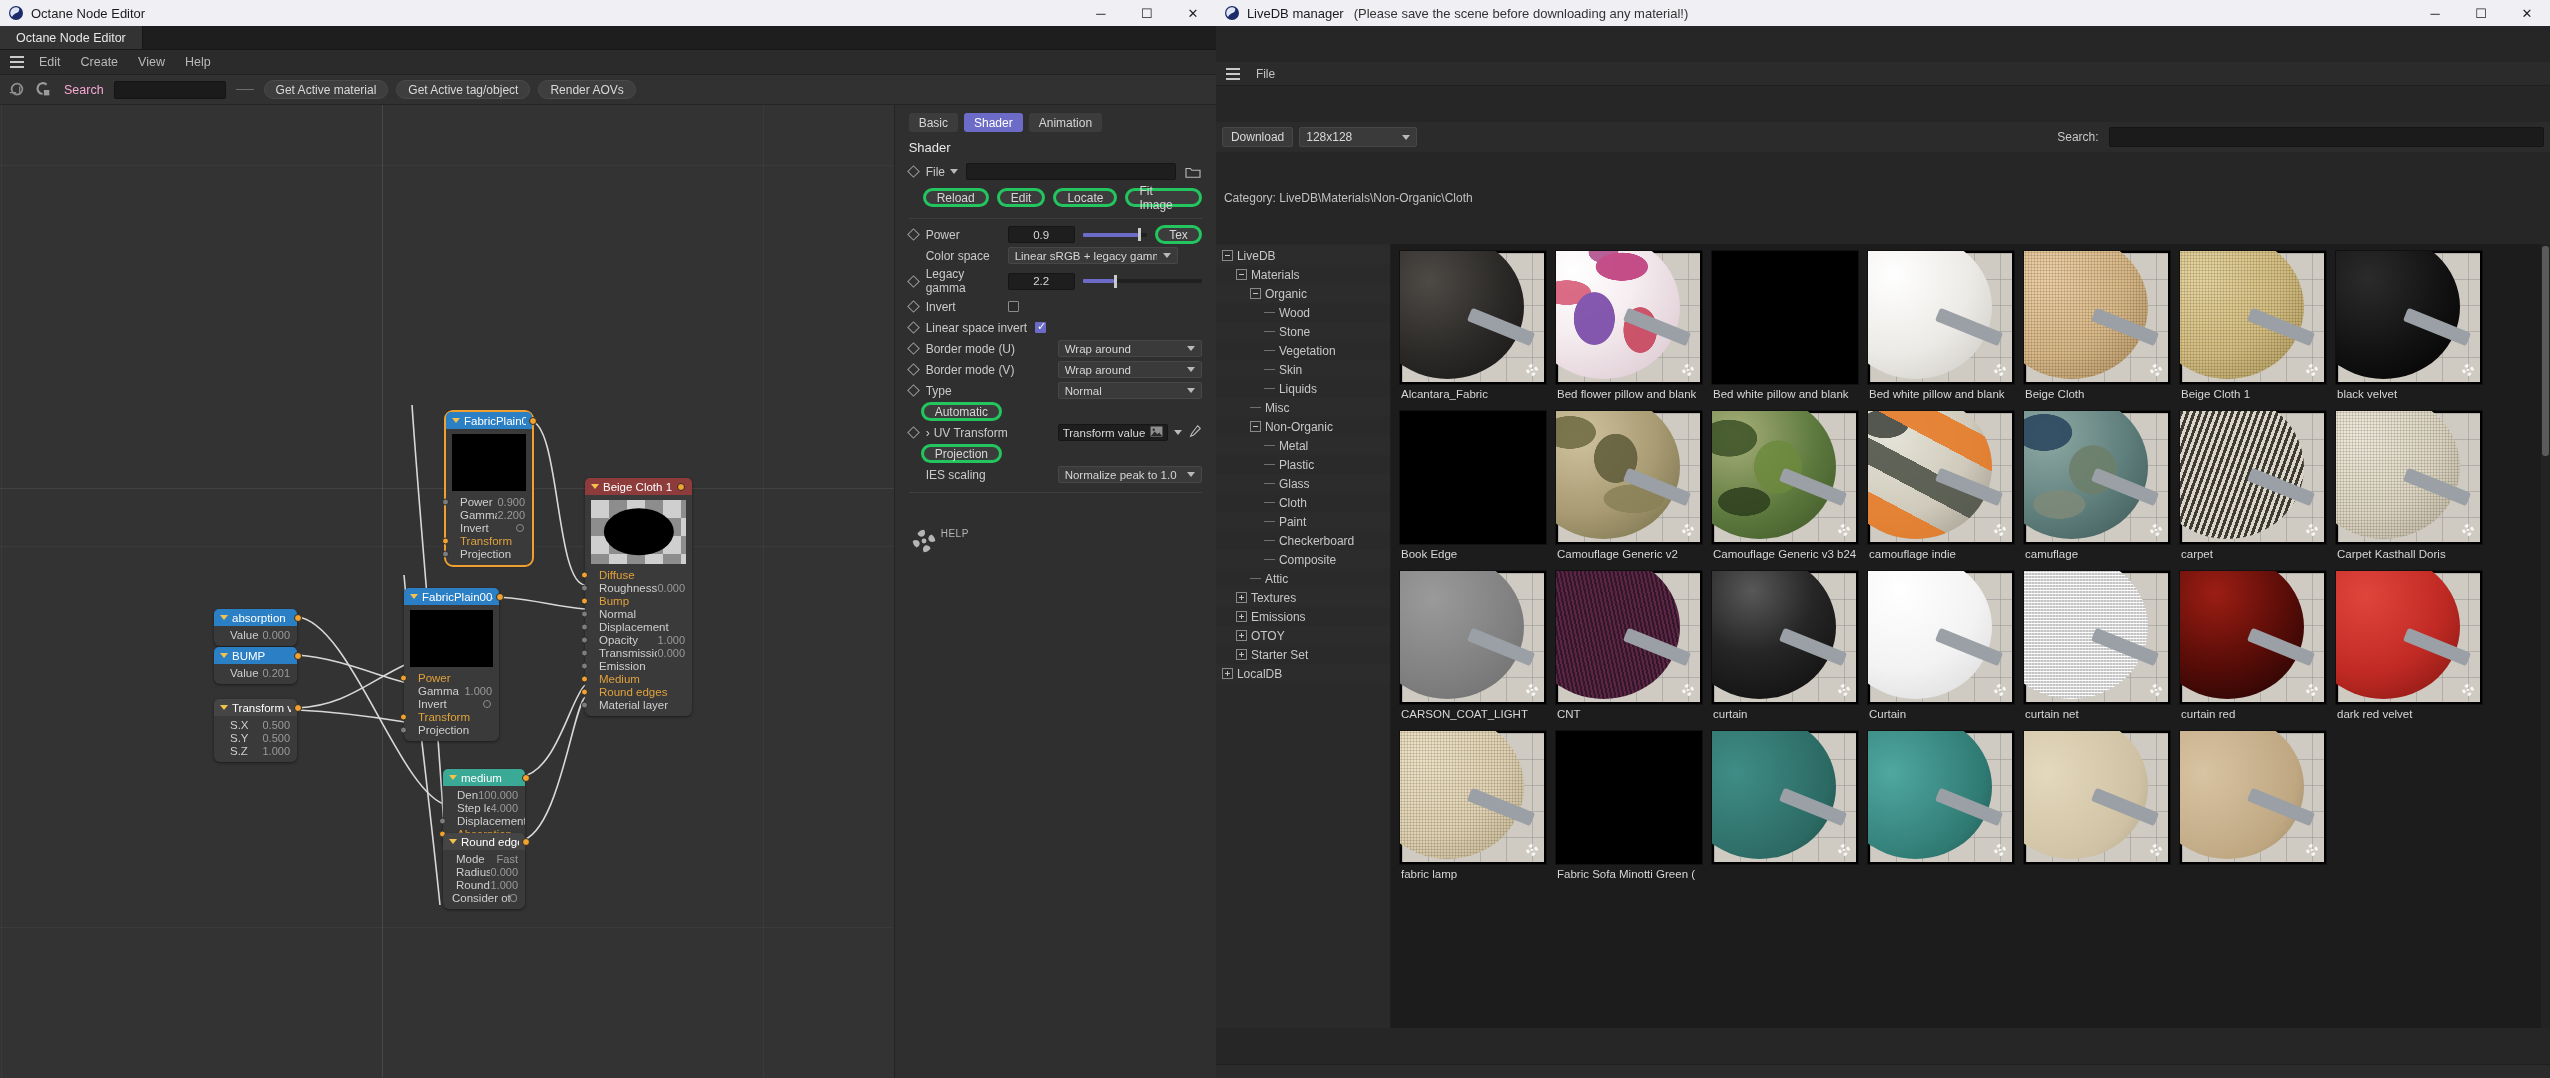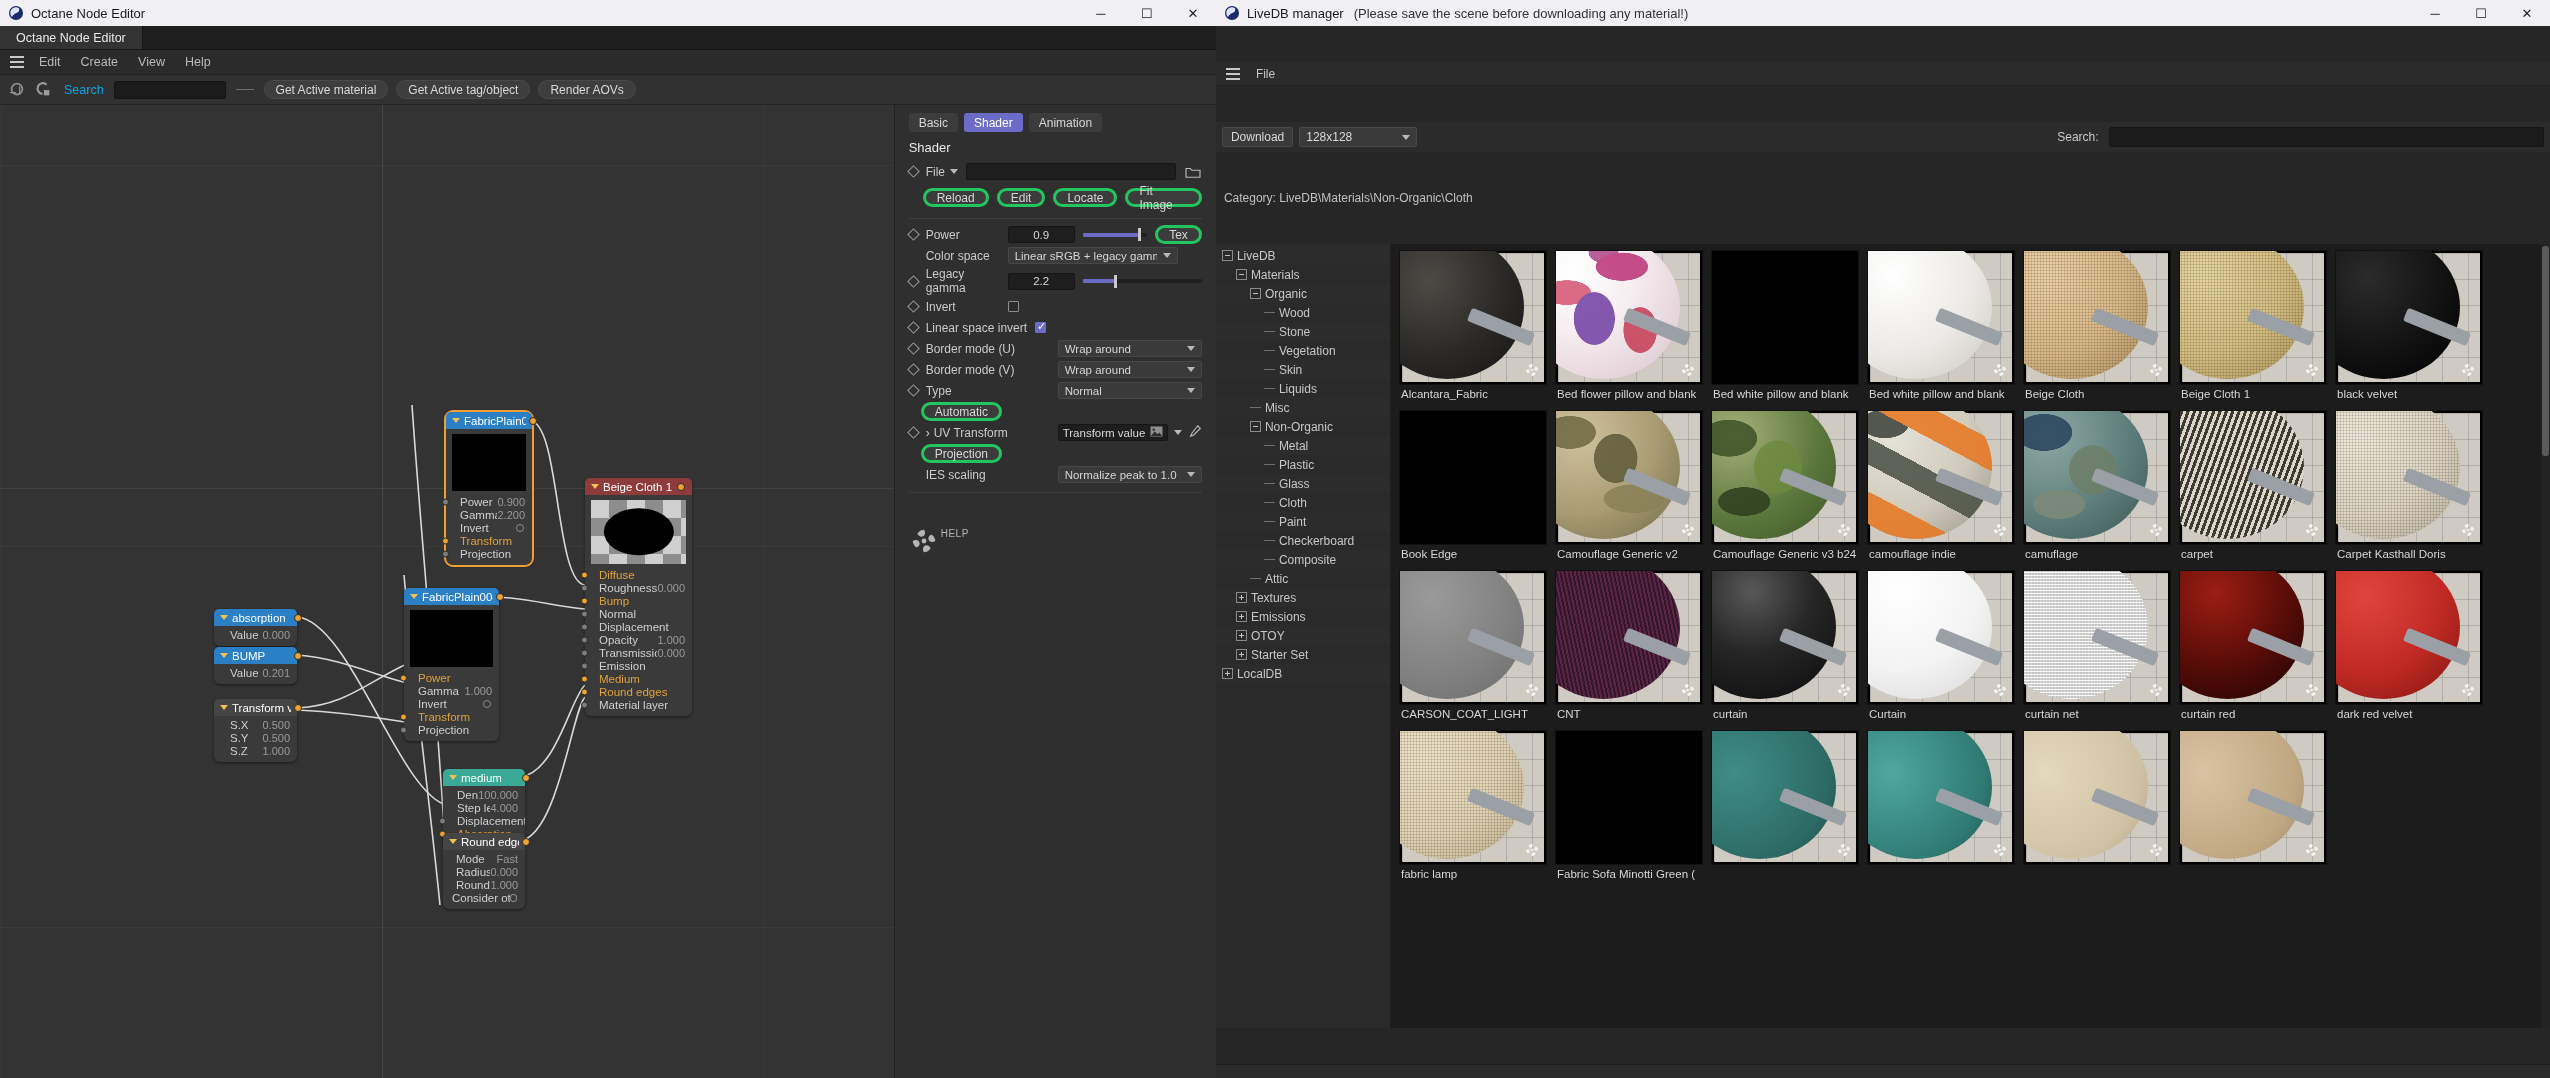--- a/index.html
+++ b/index.html
@@ -49,21 +49,21 @@
   .hamburger { width: 22px; height: 18px; display: flex; flex-direction: column;
     justify-content: center; gap: 3px; padding: 0 4px; }
   .hamburger i { display: block; height: 2px; background: #c9c9c9; }
   .menubar .mi { font-size: 12.5px; color: #b9b9b9; padding: 2px 9px; }
 
   .toolbar2 {
     height: 30px; background: #313131; display: flex; align-items: center;
     padding-left: 4px; gap: 0; flex: 0 0 auto; border-bottom: 1px solid #242424;
   }
   .tool-icon { width: 26px; height: 24px; display: flex; align-items: center; justify-content: center; }
-  .toolbar2 .lbl { font-size: 12.5px; color: #0ea5e9; margin: 0 10px 0 8px; }
+  .toolbar2 .lbl { font-size: 12.5px; color: #f9a8d4; margin: 0 10px 0 8px; }
   .search-box {
     width: 112px; height: 18px; background: #1b1b1b; border: 1px solid #141414;
     border-radius: 2px;
   }
   .tl-dash { width: 18px; height: 1px; background: #6d6d6d; margin: 0 10px; }
   .pill {
     height: 19px; padding: 0 11px; display: flex; align-items: center;
     background: #3e3e3e; border-radius: 10px; color: #d9d9d9; font-size: 12px;
     margin-right: 8px; border: 1px solid #4a4a4a; white-space: nowrap;
   }

